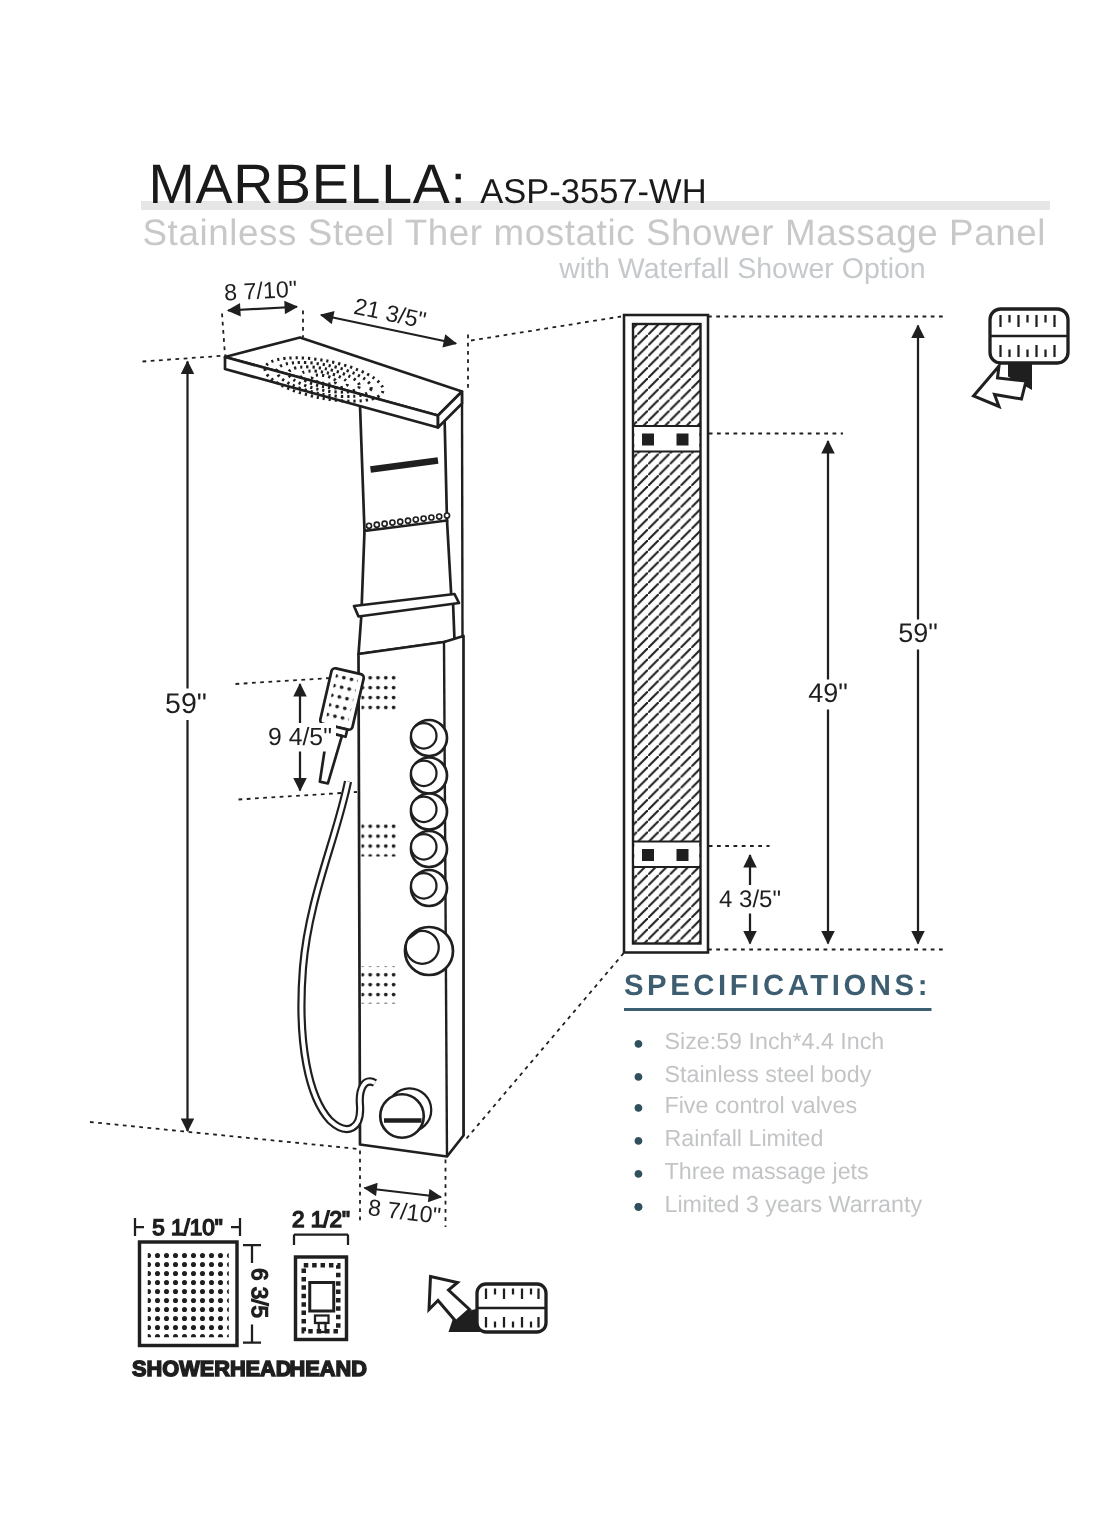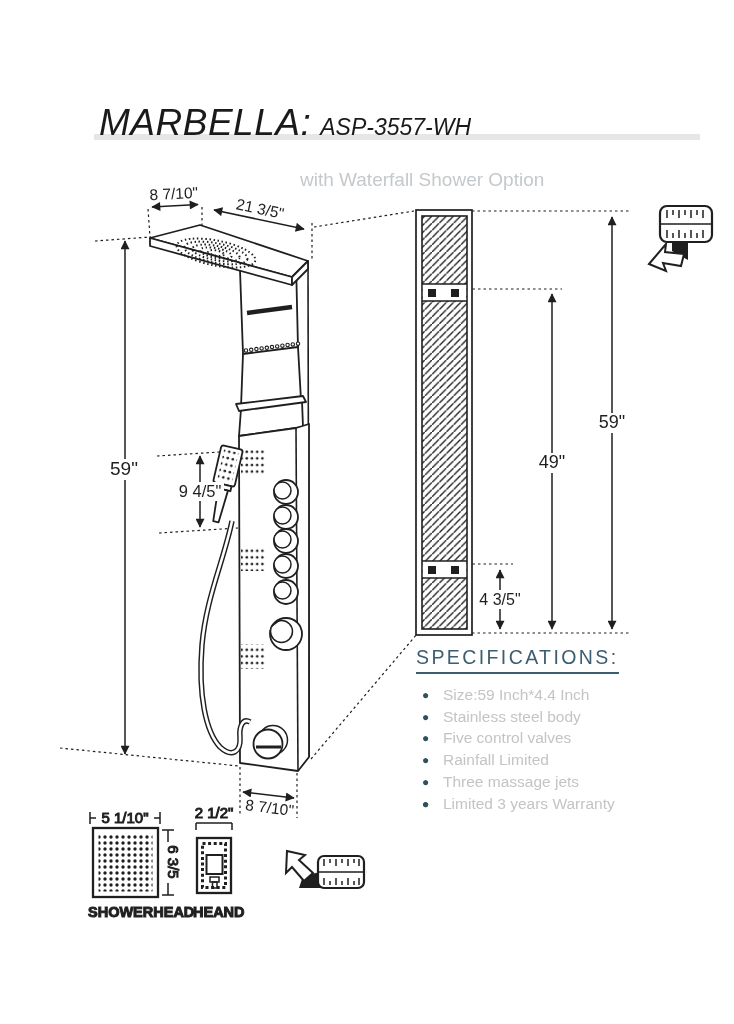--- a/index.html
+++ b/index.html
@@ -1,43 +1,44 @@
 <!DOCTYPE html>
 <html><head>
 <meta charset="utf-8">
 <style>
   html,body{margin:0;padding:0;background:#ffffff;}
   #canvas{position:relative;width:734px;height:1024px;background:#ffffff;overflow:hidden;
           font-family:"Liberation Sans",sans-serif;}
   #drawing{position:absolute;left:0;top:0;}
-  .hdr{position:absolute;left:99px;top:102px;white-space:nowrap;font-style:italic;}
+  .hdr{position:absolute;left:99px;top:102px;white-space:nowrap;}
   .brand{font-size:37px;color:#1a1a1a;letter-spacing:.5px;}
   .model{font-size:23px;color:#1a1a1a;margin-left:9px;}
   .rule{position:absolute;left:94px;top:134px;width:606px;height:6px;background:#e6e6e6;}
   .subtitle{position:absolute;left:95px;top:142px;width:600px;font-size:24.5px;color:#c8c8c8;
             letter-spacing:.4px;white-space:nowrap;}
-  .tagline{position:absolute;left:300px;top:169px;width:390px;text-align:left;font-size:19px;
+  .tagline{position:absolute;left:300px;top:169px;width:390px;text-align:center;font-size:19px;
            color:#c5c9cb;white-space:nowrap;}
   .specs{position:absolute;left:416px;top:646px;width:300px;}
-  .specs h2{margin:0;font-size:19.5px;font-weight:400;letter-spacing:2.4px;color:#3d5d71;
+  .specs h2{margin:0;font-size:19.5px;font-weight:700;letter-spacing:2.4px;color:#3d5d71;
             display:inline-block;border-bottom:2.5px solid #3d5d71;padding-bottom:3px;}
   .specs ul{list-style:none;margin:10px 0 0 0;padding:0;}
   .specs li{position:relative;font-size:15.5px;color:#c2c4c6;line-height:21.7px;padding-left:27px;}
   .specs li .blt{position:absolute;left:6px;top:1px;color:#30505e;font-size:12px;}
   svg text{font-family:"Liberation Sans",sans-serif;fill:#1f1f1f;}
 </style>
 </head>
 <body>
 
 <div id="canvas">
 
   <div class="rule"></div>
   <div class="hdr">
     <span class="brand">MARBELLA:</span><span class="model">ASP-3557-WH</span>
   </div>
+  <div class="subtitle">Stainless Steel Ther mostatic Shower Massage Panel</div>
   <div class="tagline">with Waterfall Shower Option</div>
 
   <svg id="drawing" width="734" height="1024" viewBox="0 0 734 1024">
     <defs>
       <marker id="arr" viewBox="0 0 10 10" refX="9.2" refY="5" markerWidth="11" markerHeight="9" orient="auto-start-reverse" markerUnits="userSpaceOnUse">
         <path d="M0,0 L10,5 L0,10 Z" fill="#1f1f1f"></path>
       </marker>
       <pattern id="dots" patternUnits="userSpaceOnUse" width="6" height="6">
         <circle cx="3" cy="3" r="1.7" fill="#1f1f1f"></circle>
       </pattern>

